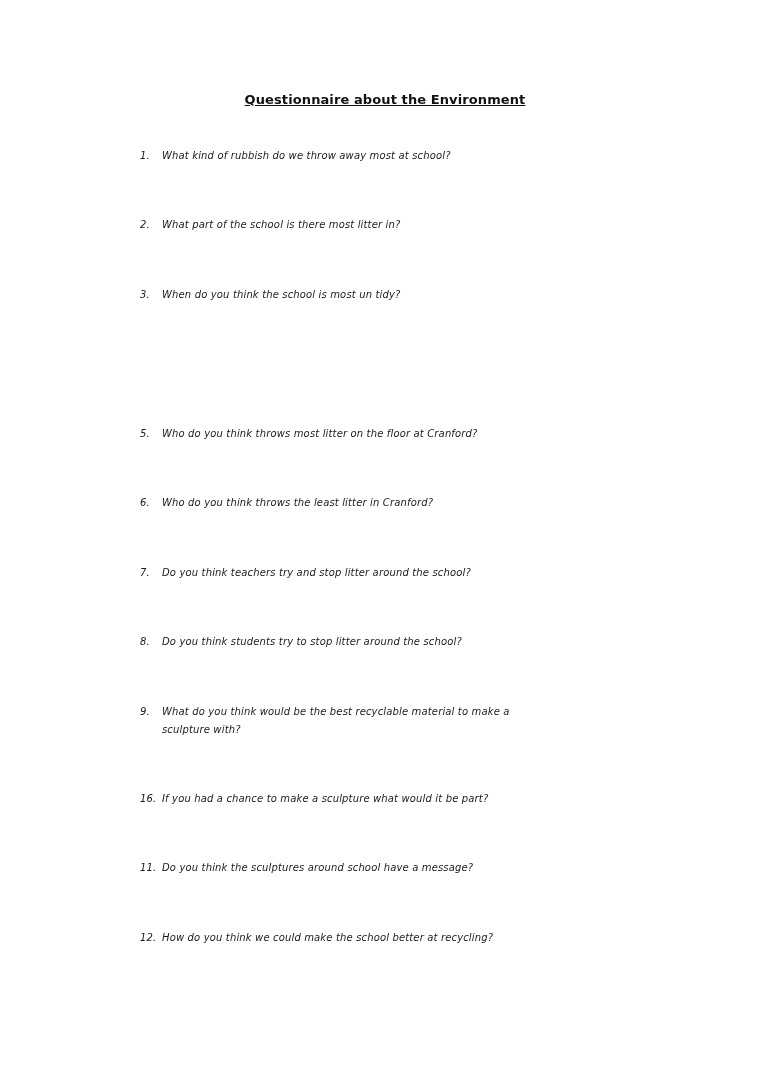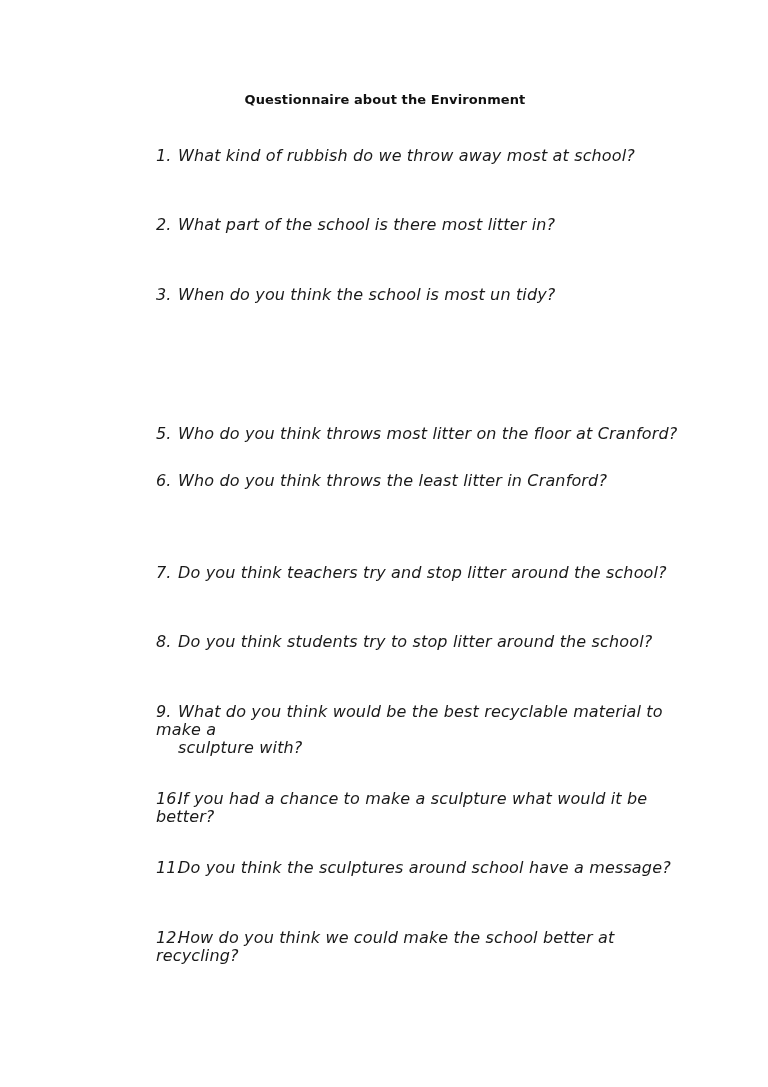--- a/index.html
+++ b/index.html
@@ -23,34 +23,34 @@
       background: #ffffff;
     }
     .title {
       position: absolute;
       left: 0;
       width: 768px;
       top: 92px;
       text-align: center;
       font-size: 13px;
       font-weight: bold;
+      text-decoration: underline;
       letter-spacing: 0.1px;
       color: #111;
     }
     .title span { margin-left: 2px; }
     .q {
       position: absolute;
       left: 140px;
       width: 540px;
-      font-size: 16px;
+      font-size: 10px;
       font-style: italic;
       line-height: 18px;
       color: #1a1a1a;
       letter-spacing: 0.15px;
-      margin-left: 16px;
     }
     .q .num {
       display: inline-block;
       width: 22px;
       font-style: italic;
     }
     .q .text { }
     .q .cont {
       display: block;
       padding-left: 22px;
@@ -75,39 +75,39 @@
 
   <div class="q" style="top:286px">
     <span class="num">3.</span><span class="text">When do you think the school is most un tidy?</span>
   </div>
 
 
   <div class="q" style="top:425px">
     <span class="num">5.</span><span class="text">Who do you think throws most litter on the floor at Cranford?</span>
   </div>
 
-  <div class="q" style="top:472px">
+  <div class="q" style="top:494px">
     <span class="num">6.</span><span class="text">Who do you think throws the least litter in Cranford?</span>
   </div>
 
   <div class="q" style="top:564px">
     <span class="num">7.</span><span class="text">Do you think teachers try and stop litter around the school?</span>
   </div>
 
   <div class="q" style="top:633px">
     <span class="num">8.</span><span class="text">Do you think students try to stop litter around the school?</span>
   </div>
 
   <div class="q" style="top:703px">
     <span class="num">9.</span><span class="text">What do you think would be the best recyclable material to make a</span>
     <span class="cont">sculpture with?</span>
   </div>
 
   <div class="q" style="top:790px">
-    <span class="num">16.</span><span class="text">If you had a chance to make a sculpture what would it be better?</span>
+    <span class="num">16.</span><span class="text">If you had a chance to make a sculpture what would it be part?</span>
   </div>
 
   <div class="q" style="top:859px">
     <span class="num">11.</span><span class="text">Do you think the sculptures around school have a message?</span>
   </div>
 
   <div class="q" style="top:929px">
     <span class="num">12.</span><span class="text">How do you think we could make the school better at recycling?</span>
   </div>
 

